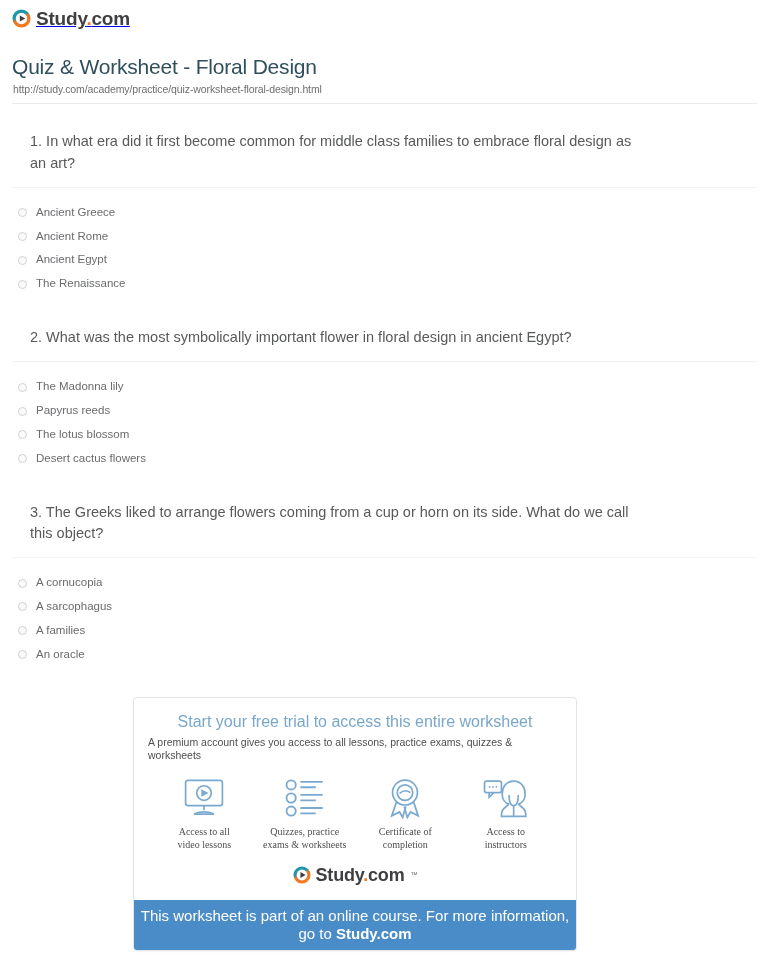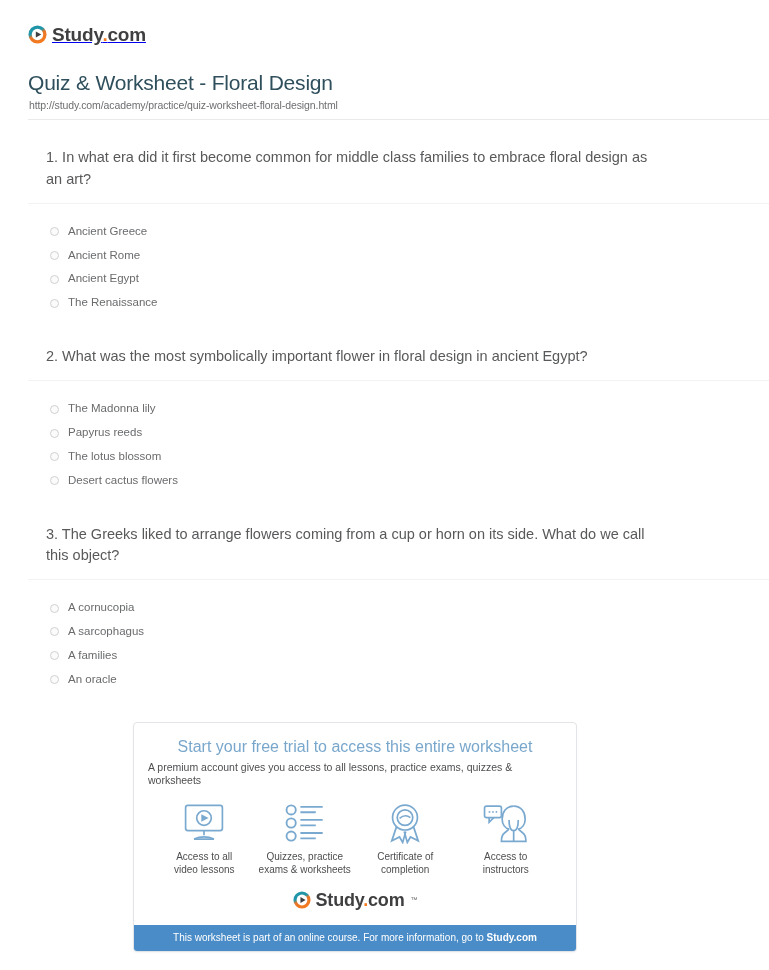--- a/index.html
+++ b/index.html
@@ -14,21 +14,21 @@
     background: #ffffff;
     font-family: "Liberation Sans", sans-serif;
     color: #58595b;
     overflow: hidden;
     position: relative;
   }
 
   
   .page {
     width: 710px;
-    padding: 16px;
+    padding: 0;
   }
   .brand-bar {
     padding: 9px 0 0 12px;
     height: 40px;
   }
   .brand {
     display: inline-flex;
     align-items: center;
     gap: 5px;
     line-height: 1;
@@ -93,21 +93,21 @@
     max-width: 610px;
     font-weight: 400;
   }
   .q-divider {
     border: 0;
     border-top: 1px solid #f2f3f4;
     margin: 0 0 13px 0;
     width: 745px;
     height: 0;
   }
-  .answers { margin: 16px; padding: 0; list-style: none; }
+  .answers { margin: 0; padding: 0; list-style: none; }
   .answer-item {
     display: flex;
     align-items: center;
     gap: 9px;
     padding: 5px 0 5px 6px;
     min-height: 20px;
   }
   .radio {
     width: 9px;
     height: 9px;
@@ -152,20 +152,21 @@
     font-size: 10.5px;
     margin: 0 0 14px 0;
     line-height: 1.3;
   }
   .features {
     display: flex;
     justify-content: flex-start;
     align-items: flex-start;
     padding: 0 6px;
     margin-bottom: 10px;
+    font-family: Liberation Serif, serif;
   }
   .feature {
     flex: 1 1 0;
     text-align: center;
   }
   .feature-icon {
     height: 42px;
     display: flex;
     align-items: center;
     justify-content: center;
@@ -189,21 +190,21 @@
   .promo-tm {
     font-size: 7px;
     color: #6d6e71;
     vertical-align: super;
     margin-left: 1px;
   }
   .promo-banner {
     background: #4a8cc7;
     color: #ffffff;
     text-align: center;
-    font-size: 10px;
+    font-size: 15px;
     padding: 7px 4px;
     line-height: 1.2;
   }
   .promo-banner b { font-weight: bold; }
 
   
   .footer {
     text-align: center;
     font-size: 8.5px;
     color: #6d6e71;

